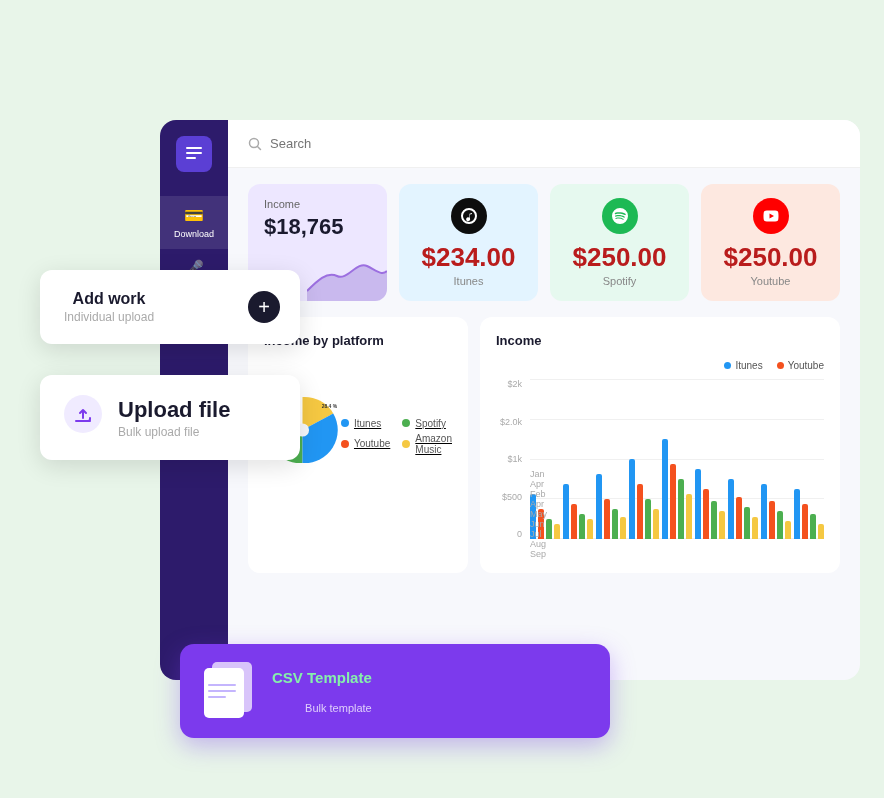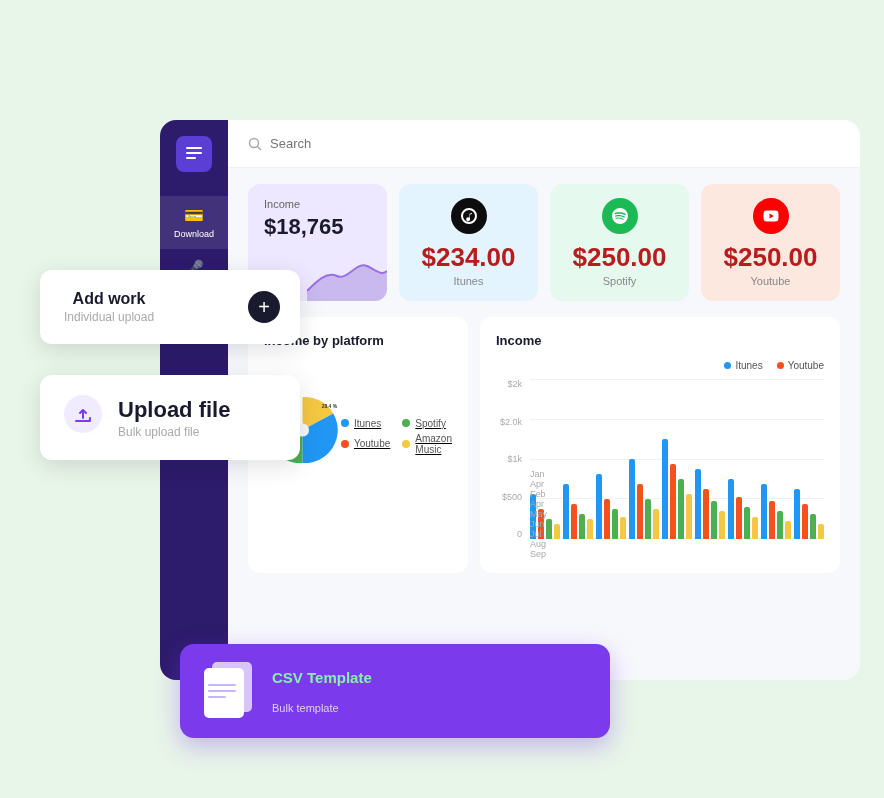--- a/index.html
+++ b/index.html
@@ -341,20 +341,21 @@
     .csv-line.short { width: 18px; }
     .csv-text h3 {
       font-size: 15px;
       font-weight: 700;
       color: #86efac;
     }
     .csv-text p {
       font-size: 11px;
       color: rgba(255,255,255,0.75);
       margin-top: 16px;
+      text-align: right;
     }
     .download-btn {
       background: #fff;
       color: #7c3aed;
       border: none;
       border-radius: 8px;
       padding: 12px 28px;
       font-size: 14px;
       font-weight: 600;
       cursor: pointer;

